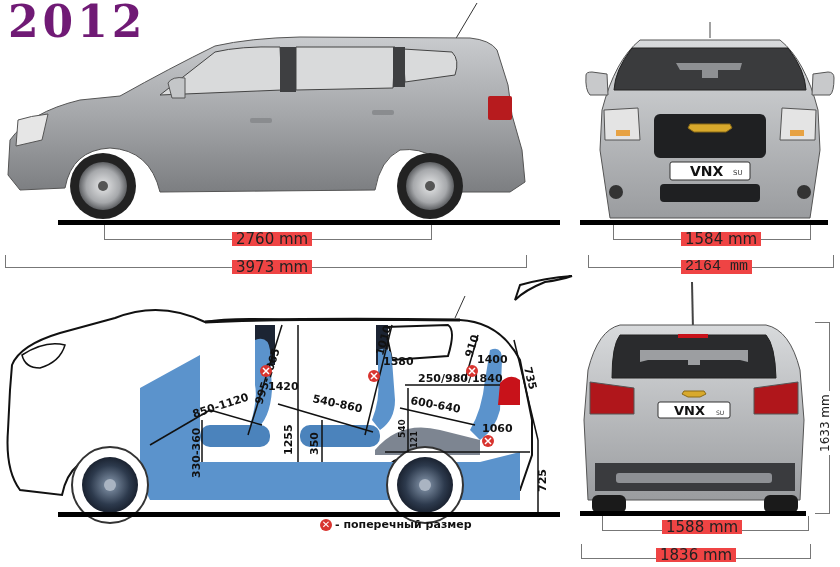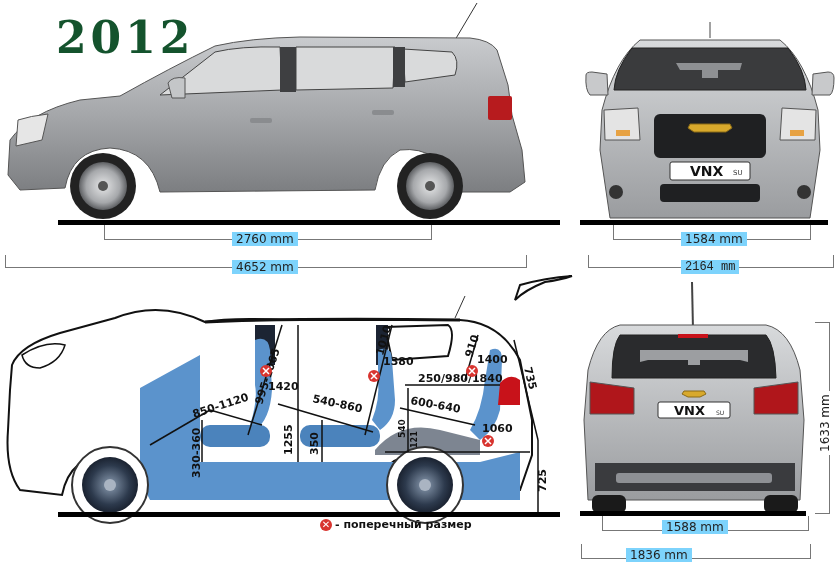--- a/index.html
+++ b/index.html
@@ -1,18 +1,18 @@
 <!DOCTYPE html>
 <html><head>
 <meta charset="utf-8">
 <style>
   html, body { margin: 0; padding: 0; background: #ffffff; }
   body { width: 840px; height: 567px; position: relative; overflow: hidden; font-family: "DejaVu Sans", sans-serif; }
-  .year { position: absolute; left: 8px; top: 16px; font-family: "DejaVu Serif", serif; font-weight: bold; font-size: 44px; letter-spacing: 4px; color: #14532d; line-height: 1; margin-left: 48px; }
-  .dim { position: absolute; font-size: 12px; color: #222; background: #7dd3fc; padding: 0 4px; line-height: 14px; white-space: nowrap; }
+  .year { position: absolute; left: 8px; top: 0; font-family: "DejaVu Serif", serif; font-weight: bold; font-size: 44px; letter-spacing: 4px; color: #701a75; line-height: 1; }
+  .dim { position: absolute; font-size: 15px; color: #222; background: #ef4444; padding: 0 4px; line-height: 14px; white-space: nowrap; }
   .dimline { position: absolute; border: 1px solid #777; border-top: none; }
   .vlabel { position: absolute; font-size: 12px; color: #222; transform: rotate(-90deg); transform-origin: left top; white-space: nowrap; background:#fff; padding: 0 3px; }
   .legend { position: absolute; left: 320px; top: 518px; font-size: 11px; font-weight: bold; color: #111; display: flex; align-items: center; gap: 3px; }
   .xmark { display:inline-block; width: 12px; height: 12px; border-radius: 50%; background: #d8342f; color:#fff; font-size: 10px; line-height: 12px; text-align:center; font-weight: bold; }
   svg { position: absolute; left: 0; top: 0; }
   .ilab { font-family: "DejaVu Sans", sans-serif; font-size: 11px; fill: #111; font-weight: bold; }
 </style>
 </head>
 <body>
 
@@ -176,33 +176,33 @@
   </g>
   <text x="674" y="415" class="ilab" style="font-size:13px;font-weight:bold">VNX</text>
   <text x="716" y="415" style="font-size:6px" fill="#333">SU</text>
   <rect x="580" y="511" width="226" height="5" fill="#000"></rect>
 </svg>
 
 <div class="dimline" style="left:104px; top:225px; width:326px; height:14px;"></div>
 <div class="dim" style="left:232px; top:232px;">2760 mm</div>
 
 <div class="dimline" style="left:5px; top:255px; width:520px; height:12px;"></div>
-<div class="dim" style="left:232px; top:260px;">4652 mm</div>
+<div class="dim" style="left:232px; top:260px;">3973 mm</div>
 
 <div class="dimline" style="left:613px; top:225px; width:196px; height:14px;"></div>
 <div class="dim" style="left:681px; top:232px;text-align:right;">1584 mm</div>
 
 <div class="dimline" style="left:588px; top:255px; width:244px; height:12px;"></div>
 <div class="dim" style="left:681px; top:260px;font-family:Liberation Mono, monospace;">2164 mm</div>
 
 <div class="dimline" style="left:602px; top:516px; width:205px; height:14px;"></div>
 <div class="dim" style="left:662px; top:520px;">1588 mm</div>
 
 <div class="dimline" style="left:581px; top:544px; width:228px; height:14px;"></div>
-<div class="dim" style="left:626px; top:548px;">1836 mm</div>
+<div class="dim" style="left:656px; top:548px;">1836 mm</div>
 
 <div style="position:absolute; left:815px; top:322px; width:14px; height:190px; border:1px solid #777; border-left:none;"></div>
 <div class="vlabel" style="left:818px; top:455px;">1633 mm</div>
 
 <div class="legend">
   <span class="xmark">✕</span>
   <span>- поперечный размер</span>
 </div>
 
 </body></html>

